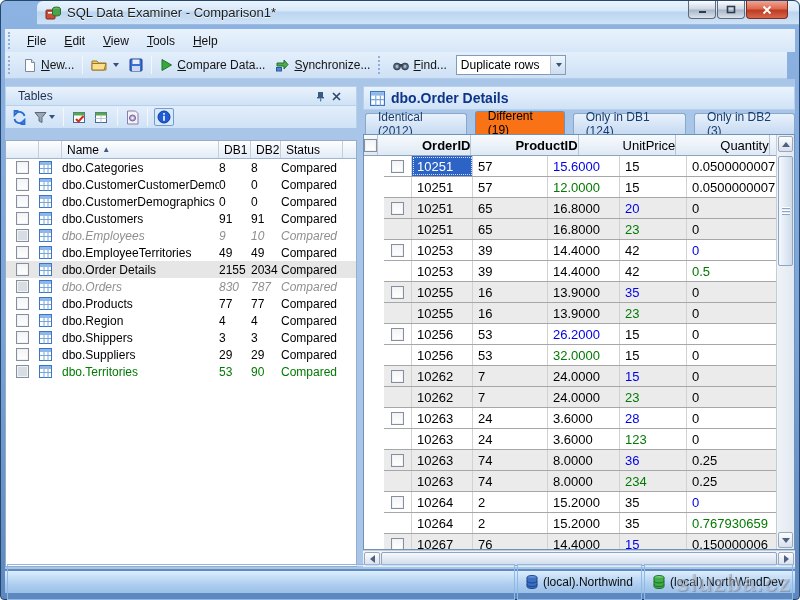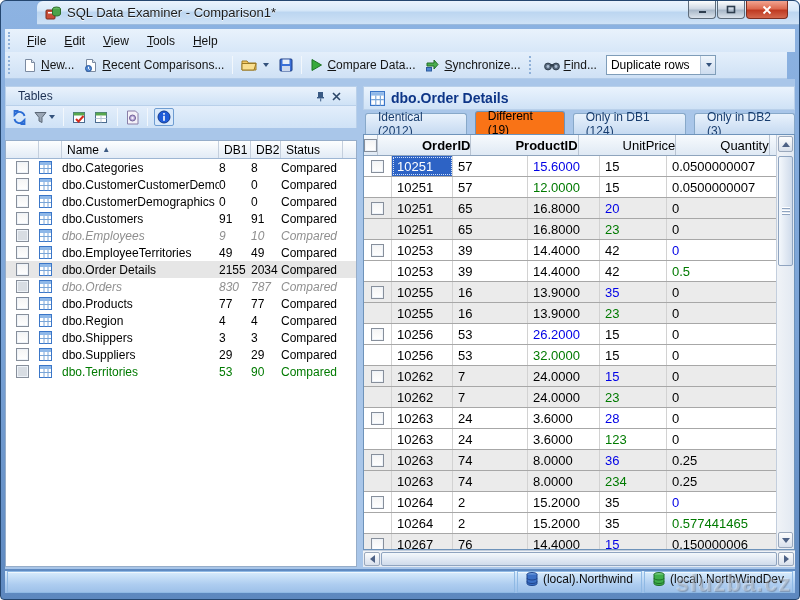--- a/index.html
+++ b/index.html
@@ -75,21 +75,21 @@
   .tabs { height:24px; display:flex; align-items:flex-end; gap:8px; padding-left:2px; }
   .tab { height:21px; padding:0 12px; display:flex; align-items:center;
     background:linear-gradient(180deg,#e9f2fc,#c6daf1); border:1px solid #87a8c9; border-bottom:none;
     border-radius:3px 3px 0 0; color:#173c6e; }
   .tab.active { height:23px; background:#f97316; border-color:#6e93ba; color:#000; }
   .grid-wrap { flex:1; background:#fff; border:1px solid #6e93ba; overflow:hidden; display:flex; }
   .grid-cols { flex:1; display:flex; flex-direction:column; overflow:hidden; }
   .gheader { height:21px; display:flex; background:linear-gradient(180deg,#f7fafd,#dfe9f4); border-bottom:1px solid #8ea4bd; flex:none;gap:39px; }
   .gh-cell { border-right:1px solid #b9c4d2; display:flex; align-items:center; padding-left:5px; font-size:13px; }
   .gh-cell.key { font-weight:bold; }
-  .gbody { flex:1; overflow:hidden; }
+  .gbody { flex:1; overflow:hidden;margin-left:20px; }
   .grow { height:21px; display:flex; border-bottom:1px solid #a7a7a7; background:#fff; }
   .grow.gray { background:#ebebeb; }
   .gcell { display:flex; align-items:center; padding-left:5px; border-right:1px solid #d2d2d2; font-size:13px; overflow:hidden; white-space:nowrap; }
   .g-chk { width:28px; justify-content:center; padding-left:0; }
   .g-c0 { width:61px; } .g-c1 { width:75px; } .g-c2 { width:72px; } .g-c3 { width:67px; } .g-c4 { flex:1; border-right:none; }
   .c-db1col { color:#0000e6; }
   .c-db2col { color:#007a00; }
   .gcell.sel { background:#2d63c5; color:#fff; outline:1px dotted #cfe0fa; outline-offset:-2px; }
 
   
@@ -108,22 +108,22 @@
   .hscroll { height:17px; flex:none; background:linear-gradient(180deg,#f0f3f7,#e2e9f2); border-top:1px solid #c3cedd; position:relative; }
   .hbtn { position:absolute; top:1px; bottom:1px; width:16px; display:flex; align-items:center; justify-content:center;
     background:linear-gradient(180deg,#fdfdfd,#d8e0ec); border:1px solid #9aa8bc; border-radius:2px; }
   .hbtn.left { left:1px; } .hbtn.right { right:1px; }
   .hthumb { position:absolute; top:1px; bottom:1px; left:18px; right:18px;
     background:linear-gradient(180deg,#f4f8fc,#cfdbeb); border:1px solid #8fa4c0; border-radius:2px; }
 
   
   .statusbar { position:absolute; left:4px; right:4px; bottom:6px; height:22px;
     background:linear-gradient(180deg,#dceefd,#aecdf0 60%,#9cc0e8); display:flex; align-items:center; padding:1px 2px; gap:2px; }
-  .sb-panel { height:22px; border:1px solid #8fb9e4; box-shadow:inset 0 1px 0 rgba(255,255,255,.6);
-    display:flex; gap:5px; padding:0 8px; color:#0b0b0b; }
+  .sb-panel { height:36px; border:1px solid #8fb9e4; box-shadow:inset 0 1px 0 rgba(255,255,255,.6);
+    display:flex; align-items:center; gap:5px; padding:0 8px; color:#0b0b0b; }
   .sb-fill { flex:1; }
   .watermark { position:absolute; right:8px; bottom:2px; font-size:24px; font-weight:bold;
     color:rgba(255,255,255,.30); text-shadow:1px 1px 1px rgba(90,100,115,.45); letter-spacing:1px; pointer-events:none; }
 
   u { text-decoration:underline; }
   svg { display:block; }
 </style>
 </head>
 <body>
 
@@ -166,29 +166,20 @@
   </div>
 
   <div class="toolbar">
     <span class="grip"></span>
     <div class="tbtn">
       <svg width="14" height="15" viewBox="0 0 14 15">
         <path d="M2.5 1.5h6l3 3v9h-9z" fill="#fff" stroke="#7b8aa0"></path>
           <path d="M8.5 1.5v3h3" fill="#dfe7f2" stroke="#7b8aa0"></path>
       </svg>
       <span><u>N</u>ew...</span>
-    </div>
-    <div class="tbtn">
-      <svg width="14" height="15" viewBox="0 0 14 15">
-        <path d="M2.5 1.5h6l3 3v9h-9z" fill="#fff" stroke="#7b8aa0"></path>
-          <path d="M8.5 1.5v3h3" fill="#dfe7f2" stroke="#7b8aa0"></path>
-        <circle cx="4.5" cy="10.5" r="3" fill="#4f86d2" stroke="#2b5a9e"></circle>
-          <path d="M4.5 8.8v1.9l1.3.8" stroke="#fff" fill="none"></path>
-      </svg>
-      <span><u>R</u>ecent Comparisons...</span>
     </div>
     <span class="tsep"></span>
     <div class="tbtn">
       <svg width="16" height="14" viewBox="0 0 16 14">
         <path d="M1 3h5l1.5 2H15v7H1z" fill="#f5c964" stroke="#9c7a23"></path>
           <path d="M1 5.5h14l-2 6.5H1z" fill="#fadf8f" stroke="#9c7a23"></path>
       </svg>
       <span class="dd-arrow"></span>
     </div>
     <div class="tbtn">
@@ -748,21 +739,21 @@
   </div>
 
   <div class="grow">
     <span class="gcell g-chk">
                   <span class="checkbox" style="visibility: hidden;"></span>
                 </span>
     <span class="gcell g-c0">10264</span>
     <span class="gcell g-c1">2</span>
     <span class="gcell g-c2">15.2000</span>
     <span class="gcell g-c3">35</span>
-    <span class="gcell g-c4 c-db2col">0.577441465</span>
+    <span class="gcell g-c4 c-db2col">0.767930659</span>
   </div>
 
   <div class="grow gray">
     <span class="gcell g-chk">
                   <span class="checkbox"></span>
                 </span>
     <span class="gcell g-c0">10267</span>
     <span class="gcell g-c1">76</span>
     <span class="gcell g-c2">14.4000</span>
     <span class="gcell g-c3 c-db1col">15</span>

